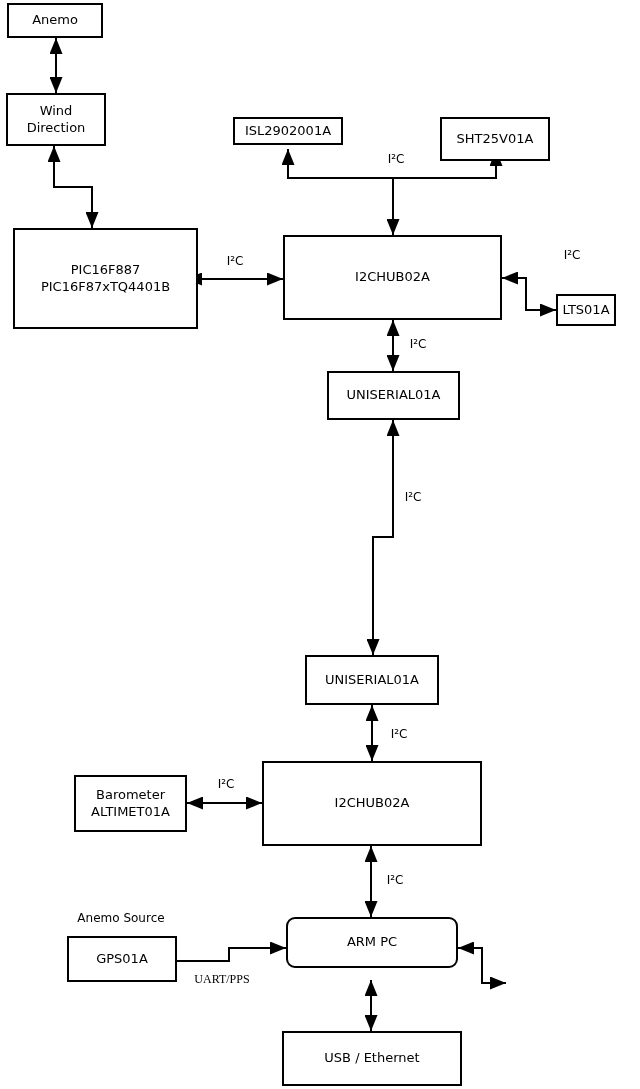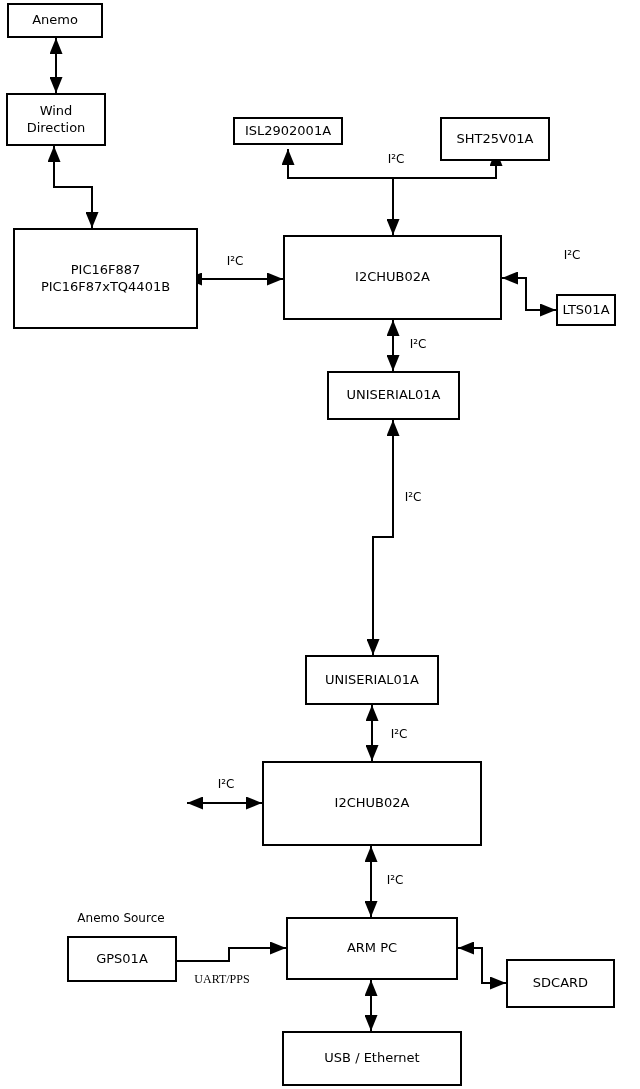--- a/index.html
+++ b/index.html
@@ -63,21 +63,21 @@
   .n-pic        { left: 1px;   top: 228px;  width: 185px; height: 101px; margin-left: 12px; }
   .n-isl        { left: 233px; top: 117px;  width: 110px; height: 28px; }
   .n-sht        { left: 440px; top: 117px;  width: 110px; height: 44px; }
   .n-hub1       { left: 283px; top: 235px;  width: 219px; height: 85px; }
   .n-lts        { left: 556px; top: 294px;  width: 60px;  height: 32px; }
   .n-uni1       { left: 327px; top: 371px;  width: 133px; height: 49px; }
   .n-uni2       { left: 305px; top: 655px;  width: 134px; height: 50px; }
   .n-baro       { left: 74px;  top: 775px;  width: 113px; height: 57px; }
   .n-hub2       { left: 262px; top: 761px;  width: 220px; height: 85px; }
   .n-gps        { left: 67px;  top: 936px;  width: 110px; height: 46px; }
-  .n-arm        { left: 286px; top: 917px;  width: 172px; height: 63px; }
+  .n-arm        { left: 286px; top: 917px;  width: 172px; height: 51px; border-radius: 9px; }
   .n-sdcard     { left: 506px; top: 959px;  width: 109px; height: 49px; }
   .n-usb        { left: 282px; top: 1031px; width: 180px; height: 55px; }
   
   .l-pic-hub    { left: 235px; top: 261px; }
   .l-bus        { left: 396px; top: 159px; }
   .l-hub-lts    { left: 572px; top: 255px; }
   .l-hub-uni    { left: 418px; top: 344px; }
   .l-uni-uni    { left: 413px; top: 497px; }
   .l-uni-hub2   { left: 399px; top: 734px; }
   .l-baro-hub2  { left: 226px; top: 784px; }
@@ -143,36 +143,37 @@
   </div>
 
   <div class="node n-uni1">
     <span>UNISERIAL01A</span>
   </div>
 
   <div class="node n-uni2">
     <span>UNISERIAL01A</span>
   </div>
 
+  <div class="node n-baro">
+    <span>Barometer</span>
+    <span>ALTIMET01A</span>
+  </div>
 
   <div class="node n-hub2">
     <span>I2CHUB02A</span>
   </div>
 
   <div class="node n-gps">
     <span>GPS01A</span>
   </div>
 
   <div class="node n-arm">
     <span>ARM PC</span>
   </div>
 
-  <div class="node n-sdcard">
-    <span>SDCARD</span>
-  </div>
 
   <div class="node n-usb">
     <span>USB / Ethernet</span>
   </div>
 
   <div class="flabel l-pic-hub">I²C</div>
   <div class="flabel l-bus">I²C</div>
   <div class="flabel l-hub-lts">I²C</div>
   <div class="flabel l-hub-uni">I²C</div>
   <div class="flabel l-uni-uni">I²C</div>

